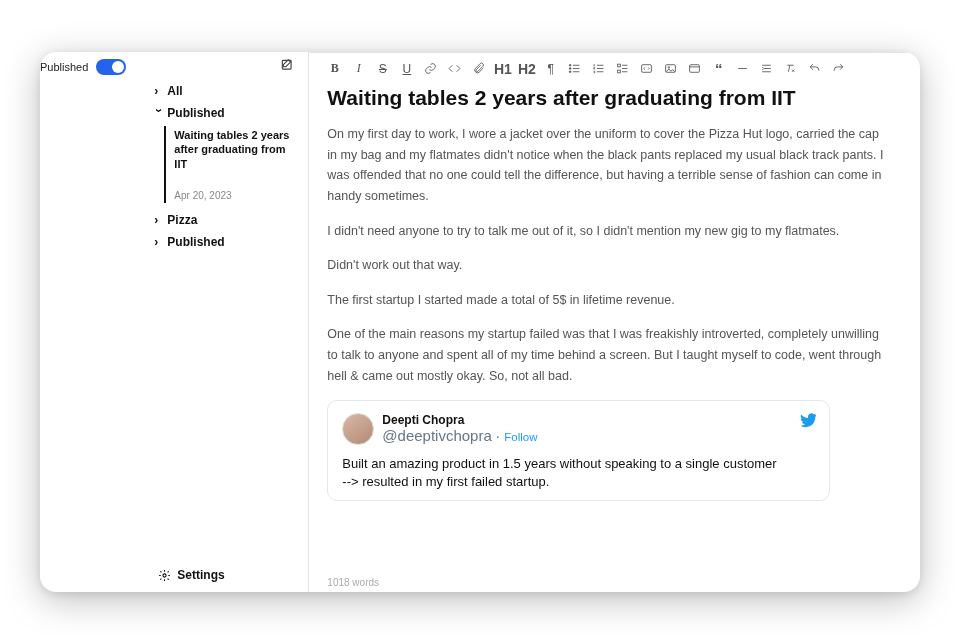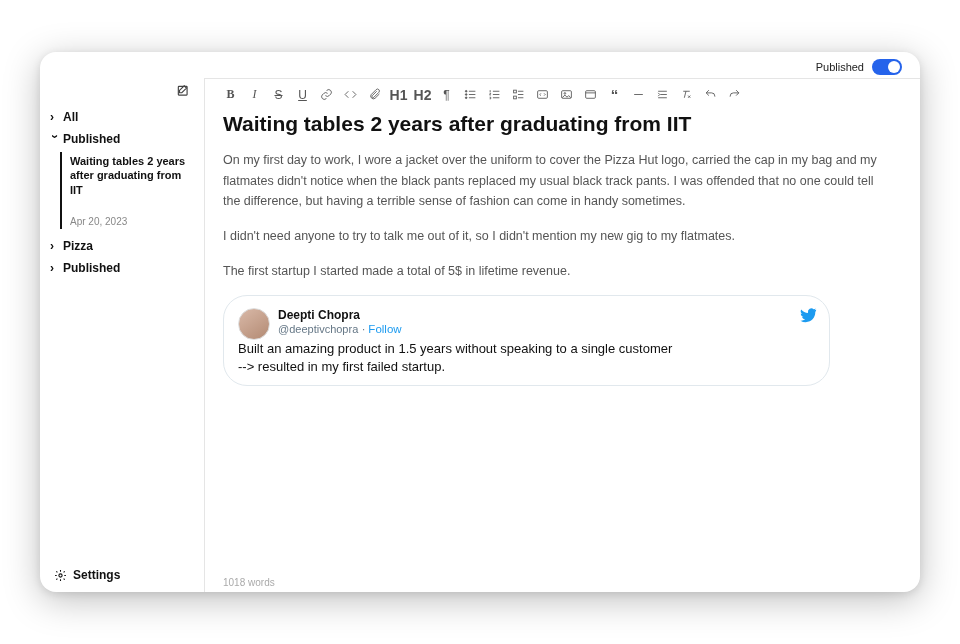--- a/index.html
+++ b/index.html
@@ -13,21 +13,21 @@
     width: 960px;
     height: 644px;
   }
   .frame {
     width: 880px;
     height: 540px;
     background: #fff;
     border-radius: 16px;
     box-shadow: 0 8px 36px rgba(0,0,0,0.25), 0 2px 8px rgba(0,0,0,0.10);
     display: flex;
-    flex-direction: column;
+    flex-direction: row;
     overflow: hidden;
     position: relative;
   }
   .topbar {
     height: 26px;
     display: flex;
     justify-content: flex-end;
     align-items: center;
     padding: 4px 18px 0 0;
     font-size: 11px;
@@ -141,44 +141,45 @@
   }
   .wordcount {
     position: absolute;
     left: 18px; bottom: 4px;
     font-size: 10px;
     color: #aaa;
   }
 
   .tweet {
     border: 1px solid #e1e8ed;
-    border-radius: 24px;
+    border-radius: 10px;
     padding: 12px 14px 10px 14px;
     margin: 6px 60px 0 0;
     font-family: -apple-system, "Segoe UI", Helvetica, Arial, sans-serif;
     position: relative;
   }
   .tweet-head { display: flex; gap: 8px; align-items: flex-start; }
   .avatar {
     width: 32px; height: 32px; border-radius: 50%;
     background: linear-gradient(145deg,#d9b9a8,#b38a73);
     border: 1px solid #ddd;
   }
   .tweet-user { font-size: 12px; }
   .tweet-name { font-weight: 700; color: #111; }
-  .tweet-handle { color: #657786; font-size: 11px; }
+  .tweet-handle { color: #657786; font-size: 15px; }
   .tweet-follow { color: #1d9bf0; font-size: 11.5px; }
   .tweet-bird {
     position: absolute; right: 12px; top: 10px;
     color: #1d9bf0;
   }
   .tweet-body {
     font-size: 13px;
     color: #111;
     line-height: 1.35;
+    margin-top: 10px;
   }
 </style>
 </head>
 <body>
 
 <div class="frame">
 
   <div class="topbar">
     <span class="label">Published</span>
     <div class="toggle">
@@ -314,21 +315,23 @@
             <svg viewBox="0 0 24 24">
               <path d="M15 14l5-5-5-5M20 9H10a6 6 0 00-6 6v1"></path>
             </svg>
           </div>
       </div>
 
       <div class="editor">
         <div class="doc-title">Waiting tables 2 years after graduating from IIT</div>
         <p class="para">On my first day to work, I wore a jacket over the uniform to cover the Pizza Hut logo, carried the cap in my bag and my flatmates didn't notice when the black pants replaced my usual black track pants. I was offended that no one could tell the difference, but having a terrible sense of fashion can come in handy sometimes.</p>
         <p class="para">I didn't need anyone to try to talk me out of it, so I didn't mention my new gig to my flatmates.</p>
+        <p class="para">Didn't work out that way.</p>
         <p class="para">The first startup I started made a total of 5$ in lifetime revenue.</p>
+        <p class="para">One of the main reasons my startup failed was that I was freakishly introverted, completely unwilling to talk to anyone and spent all of my time behind a screen. But I taught myself to code, went through hell &amp; came out mostly okay. So, not all bad.</p>
 
         <div class="tweet">
           <div class="tweet-head">
             <div class="avatar"></div>
             <div class="tweet-user">
               <div class="tweet-name">Deepti Chopra</div>
               <span class="tweet-handle">@deeptivchopra</span>
               <span class="tweet-handle"> · </span>
               <span class="tweet-follow">Follow</span>
             </div>

